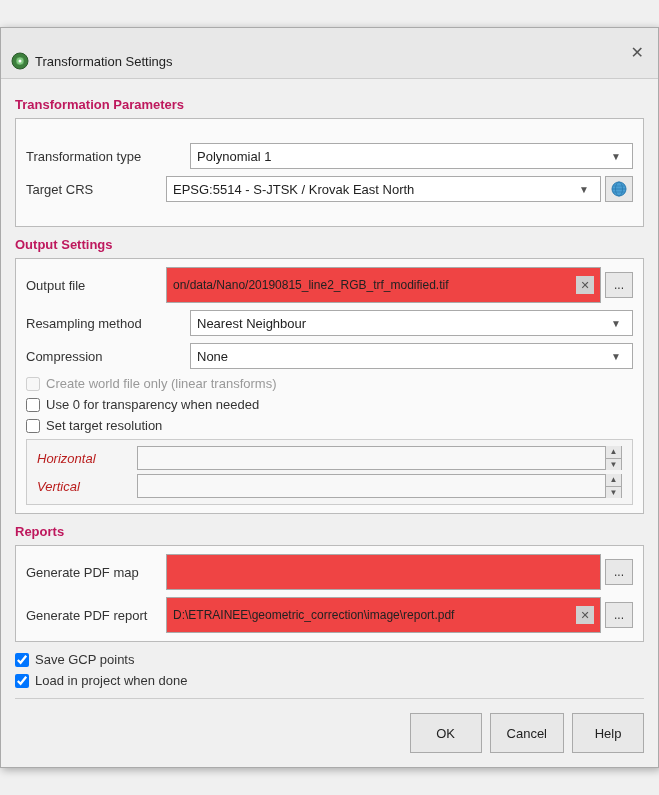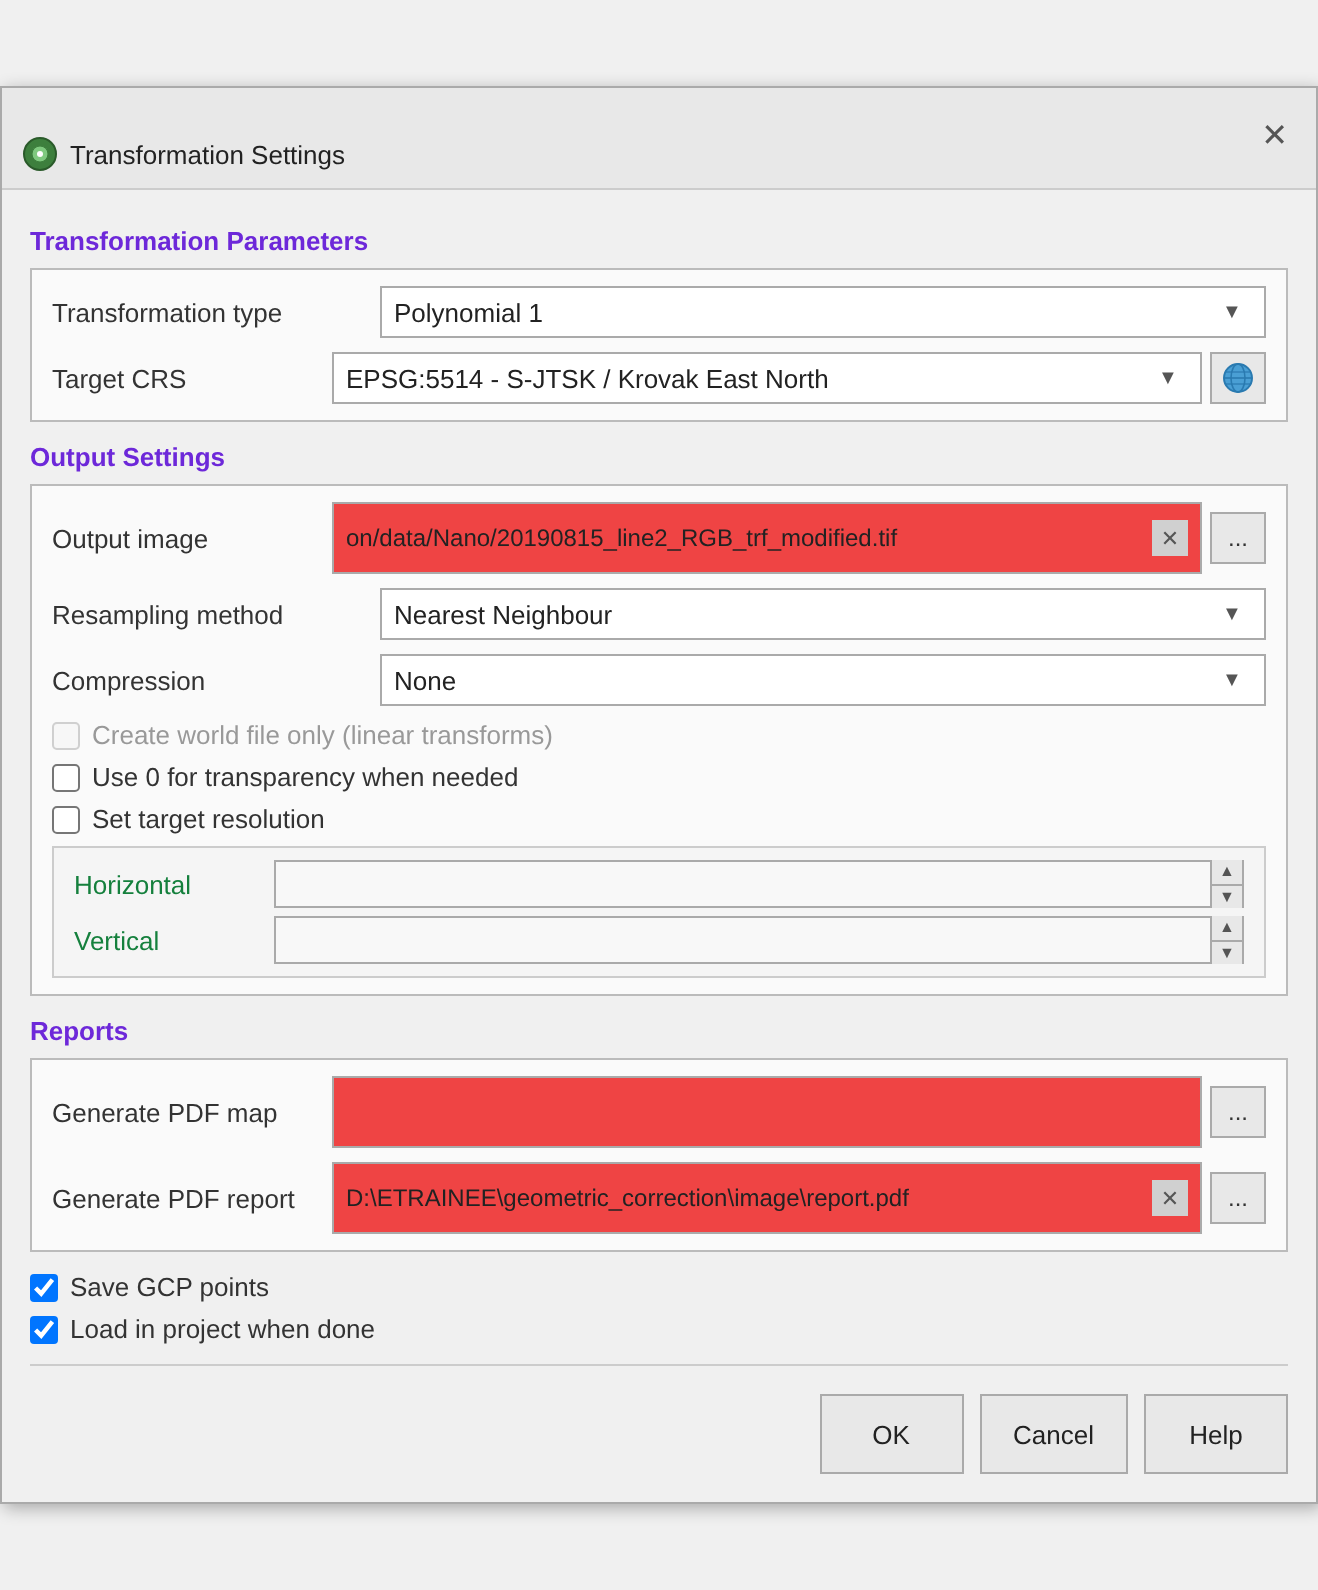--- a/index.html
+++ b/index.html
@@ -47,29 +47,29 @@
       line-height: 1;
     }
 
     .dialog-body {
       padding: 10px 14px 10px 14px;
     }
 
     .section-label {
       font-size: 13px;
       font-weight: 600;
-      color: #6d28d9;
+      color: #be185d;
       margin-bottom: 6px;
       margin-top: 8px;
     }
 
     .group-box {
       border: 1px solid #bbb;
       background: #fafafa;
-      padding: 8px 10px;
+      padding: 24px 10px;
       margin-bottom: 10px;
     }
 
     .form-row {
       display: flex;
       align-items: center;
       margin-bottom: 7px;
     }
     .form-row:last-child { margin-bottom: 0; }
 
@@ -221,21 +221,22 @@
       margin-top: 6px;
     }
     .resolution-row {
       display: flex;
       align-items: center;
       margin-bottom: 4px;
     }
     .resolution-row:last-child { margin-bottom: 0; }
     .resolution-label {
       width: 100px;
-      color: #15803d;
+      color: #b91c1c;
+      font-style: italic;
     }
     .spinbox {
       flex: 1;
       height: 24px;
       border: 1px solid #aaa;
       background: #f8f8f8;
       display: flex;
       align-items: center;
     }
     .spinbox-value {
@@ -350,21 +351,21 @@
             </svg>
           </div>
         </div>
       </div>
     </div>
 
     <div class="section-label">Output Settings</div>
     <div class="output-group">
 
       <div class="form-row">
-        <span class="form-label">Output image</span>
+        <span class="form-label">Output file</span>
         <div class="file-row">
           <div class="file-input">
             <span class="file-input-text">on/data/Nano/20190815_line2_RGB_trf_modified.tif</span>
             <button class="file-clear-btn">✕</button>
           </div>
           <div class="browse-btn">...</div>
         </div>
       </div>
 
       <div class="form-row">

